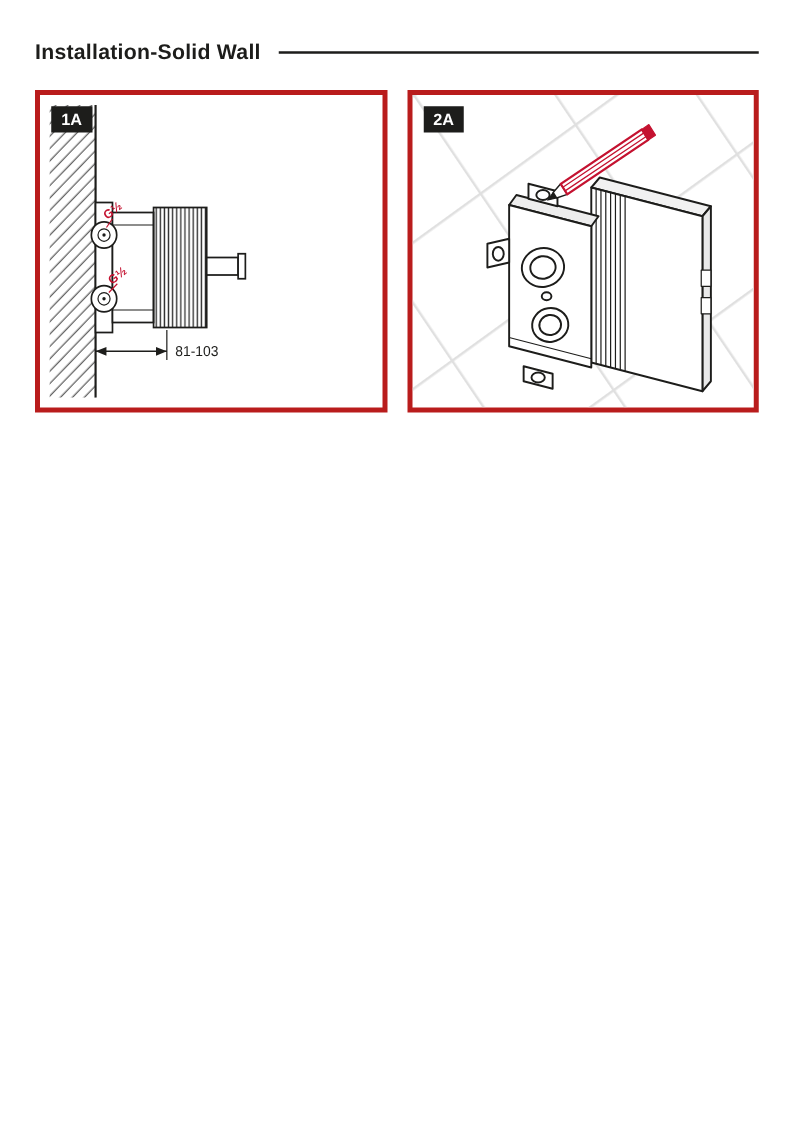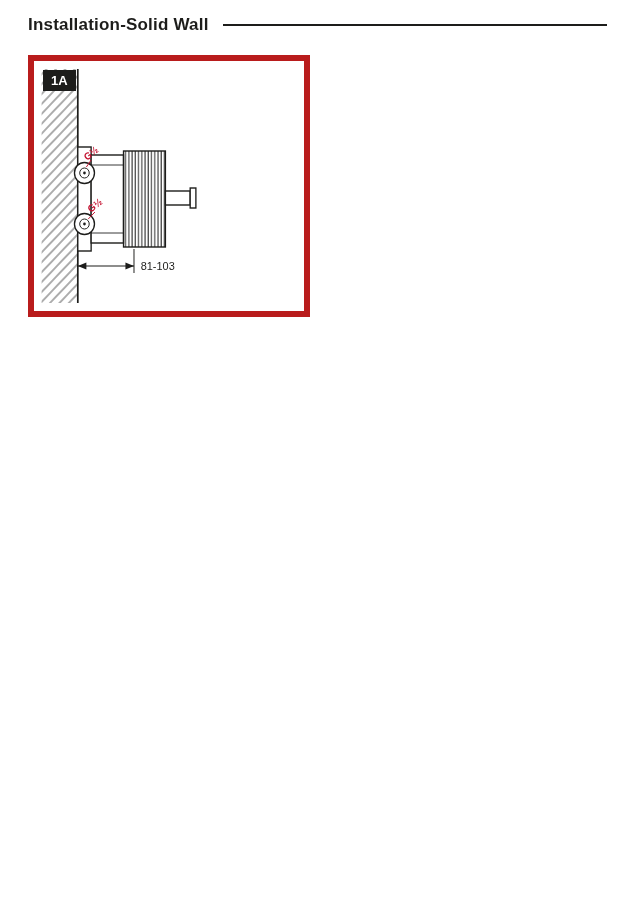--- a/index.html
+++ b/index.html
@@ -1,22 +1,22 @@
 <!DOCTYPE html>
 <html><head>
 <meta charset="utf-8">
 <style>
   html,body{margin:0;padding:0;background:#fff;}
   .page{width:635px;height:900px;background:#fff;position:relative;overflow:hidden;
         font-family:"Liberation Sans",sans-serif;color:#1d1d1b;}
-  header{display:flex;align-items:center;padding:15px 28px 0 28px;}
+  header{display:flex;align-items:center;padding:32px 28px 0 28px;}
   h1{margin:0;font-size:17px;font-weight:bold;letter-spacing:.2px;color:#1d1d1b;}
   .rule{flex:1;height:2px;background:#1d1d1b;margin-left:14px;}
   .grid{display:grid;grid-template-columns:repeat(2,1fr);gap:25px 16px;padding:20px 28px 0 28px;}
-  .panel{position:relative;height:250px;border:6px solid #b91c1c;background:#fff;overflow:hidden;}
+  .panel{position:relative;height:250px;border:4px solid #b91c1c;background:#fff;overflow:hidden;}
   .badge{position:absolute;top:9px;left:9px;background:#1d1d1b;color:#fff;
          font-size:13px;font-weight:bold;padding:4px 8px;line-height:1;z-index:2;}
   svg.illo{position:absolute;left:0;top:0;width:100%;height:100%;display:block;}
   svg text{font-family:"Liberation Sans",sans-serif;}
 </style>
 </head>
 <body>
 
 <svg width="0" height="0" style="position:absolute" aria-hidden="true">
   <defs>
@@ -136,19 +136,27 @@
         <g stroke="#1d1d1b">
           <path d="M105,188 V212" stroke-width="1" fill="none"></path>
           <path d="M46,205 H105" stroke-width="1.2" fill="none"></path>
           <polygon points="46,205 55,201.5 55,208.5" fill="#1d1d1b" stroke="none"></polygon>
           <polygon points="105,205 96,201.5 96,208.5" fill="#1d1d1b" stroke="none"></polygon>
           <text x="112" y="209" font-size="11.5" fill="#1d1d1b" stroke="none">81-103</text>
         </g>
       </svg>
     </section>
 
+    <section class="panel">
+      <div class="badge">2A</div>
+      <svg class="illo" viewBox="0 0 283 250" preserveAspectRatio="none">
+        <rect width="283" height="250" fill="url(#tiles)"></rect>
+        <use href="#valvebox" transform="translate(48,22)"></use>
+        <use href="#pencil" transform="translate(112,84) rotate(-33)"></use>
+      </svg>
+    </section>
 
 
 
 
 
   </div>
 </div>
 
 </body></html>

